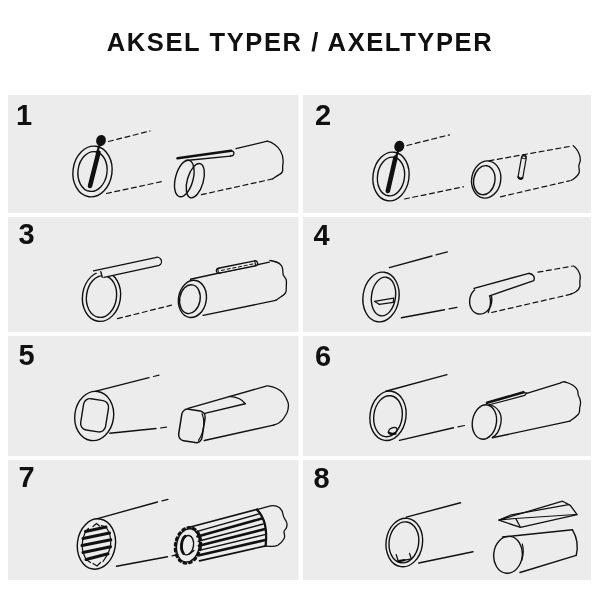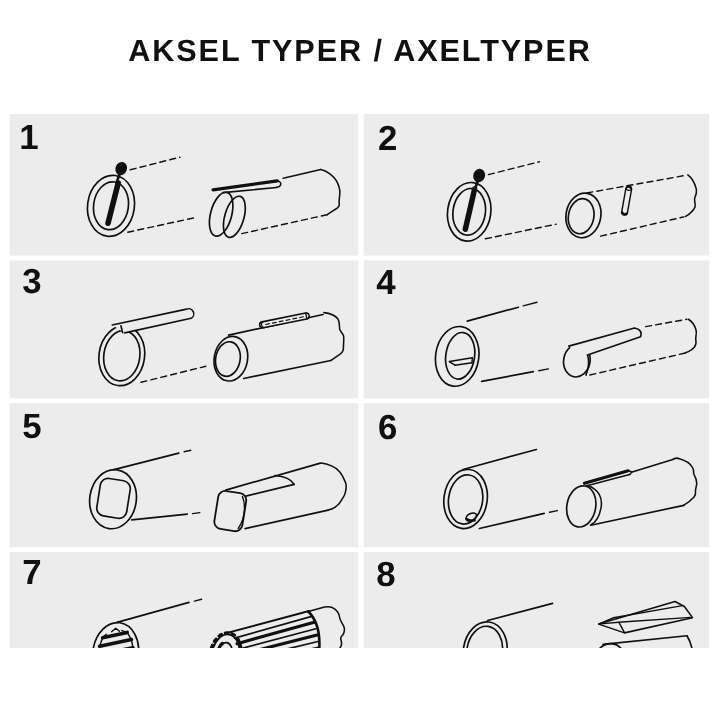--- a/index.html
+++ b/index.html
@@ -1,16 +1,16 @@
 <!DOCTYPE html>
 <html><head>
 <meta charset="utf-8">
 <style>
 html,body{margin:0;padding:0;background:#fff;}
-#page{position:relative;width:600px;height:540px;background:#fff;overflow:hidden;}
+#page{position:relative;width:600px;height:600px;background:#fff;overflow:hidden;}
 svg{display:block;}
 text{font-family:"Liberation Sans",sans-serif;fill:#101010;}
 </style>
 </head>
 <body>
 <div id="page">
 <svg width="600" height="600" viewBox="0 0 600 600">
 <rect width="600" height="600" fill="#ffffff"></rect>
 
 <rect x="8" y="95" width="290.5" height="118" fill="#ececec"></rect>

